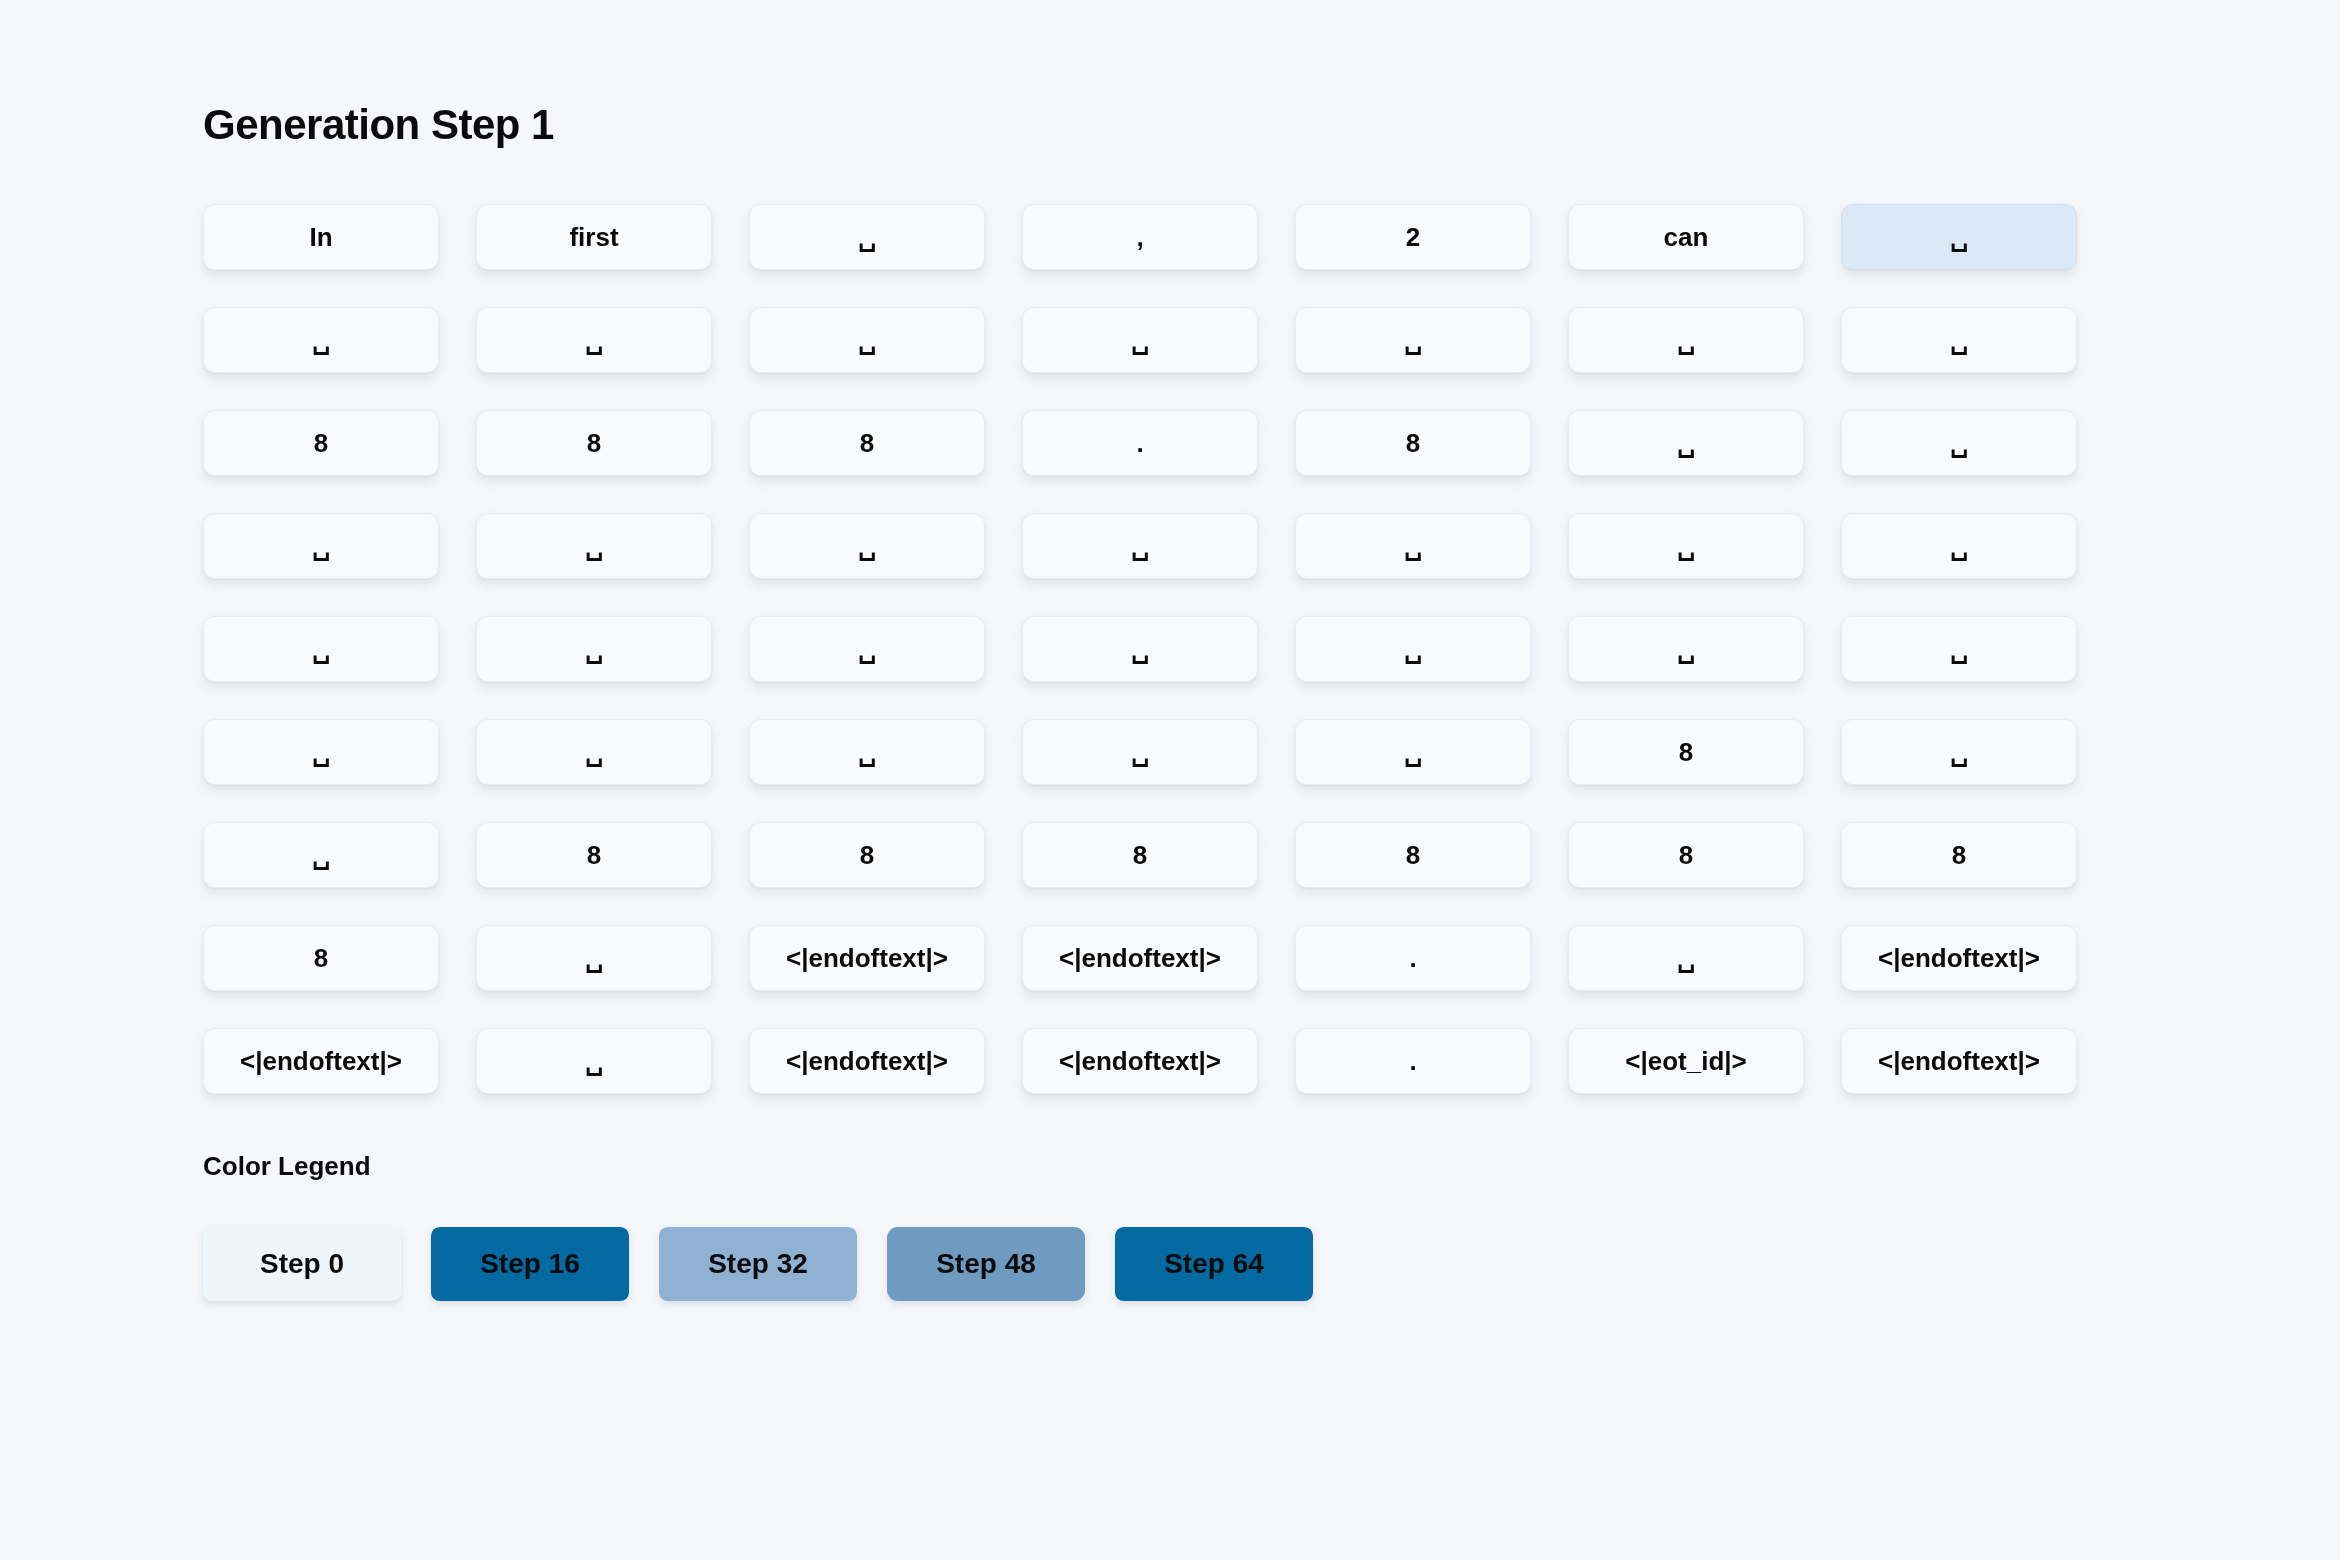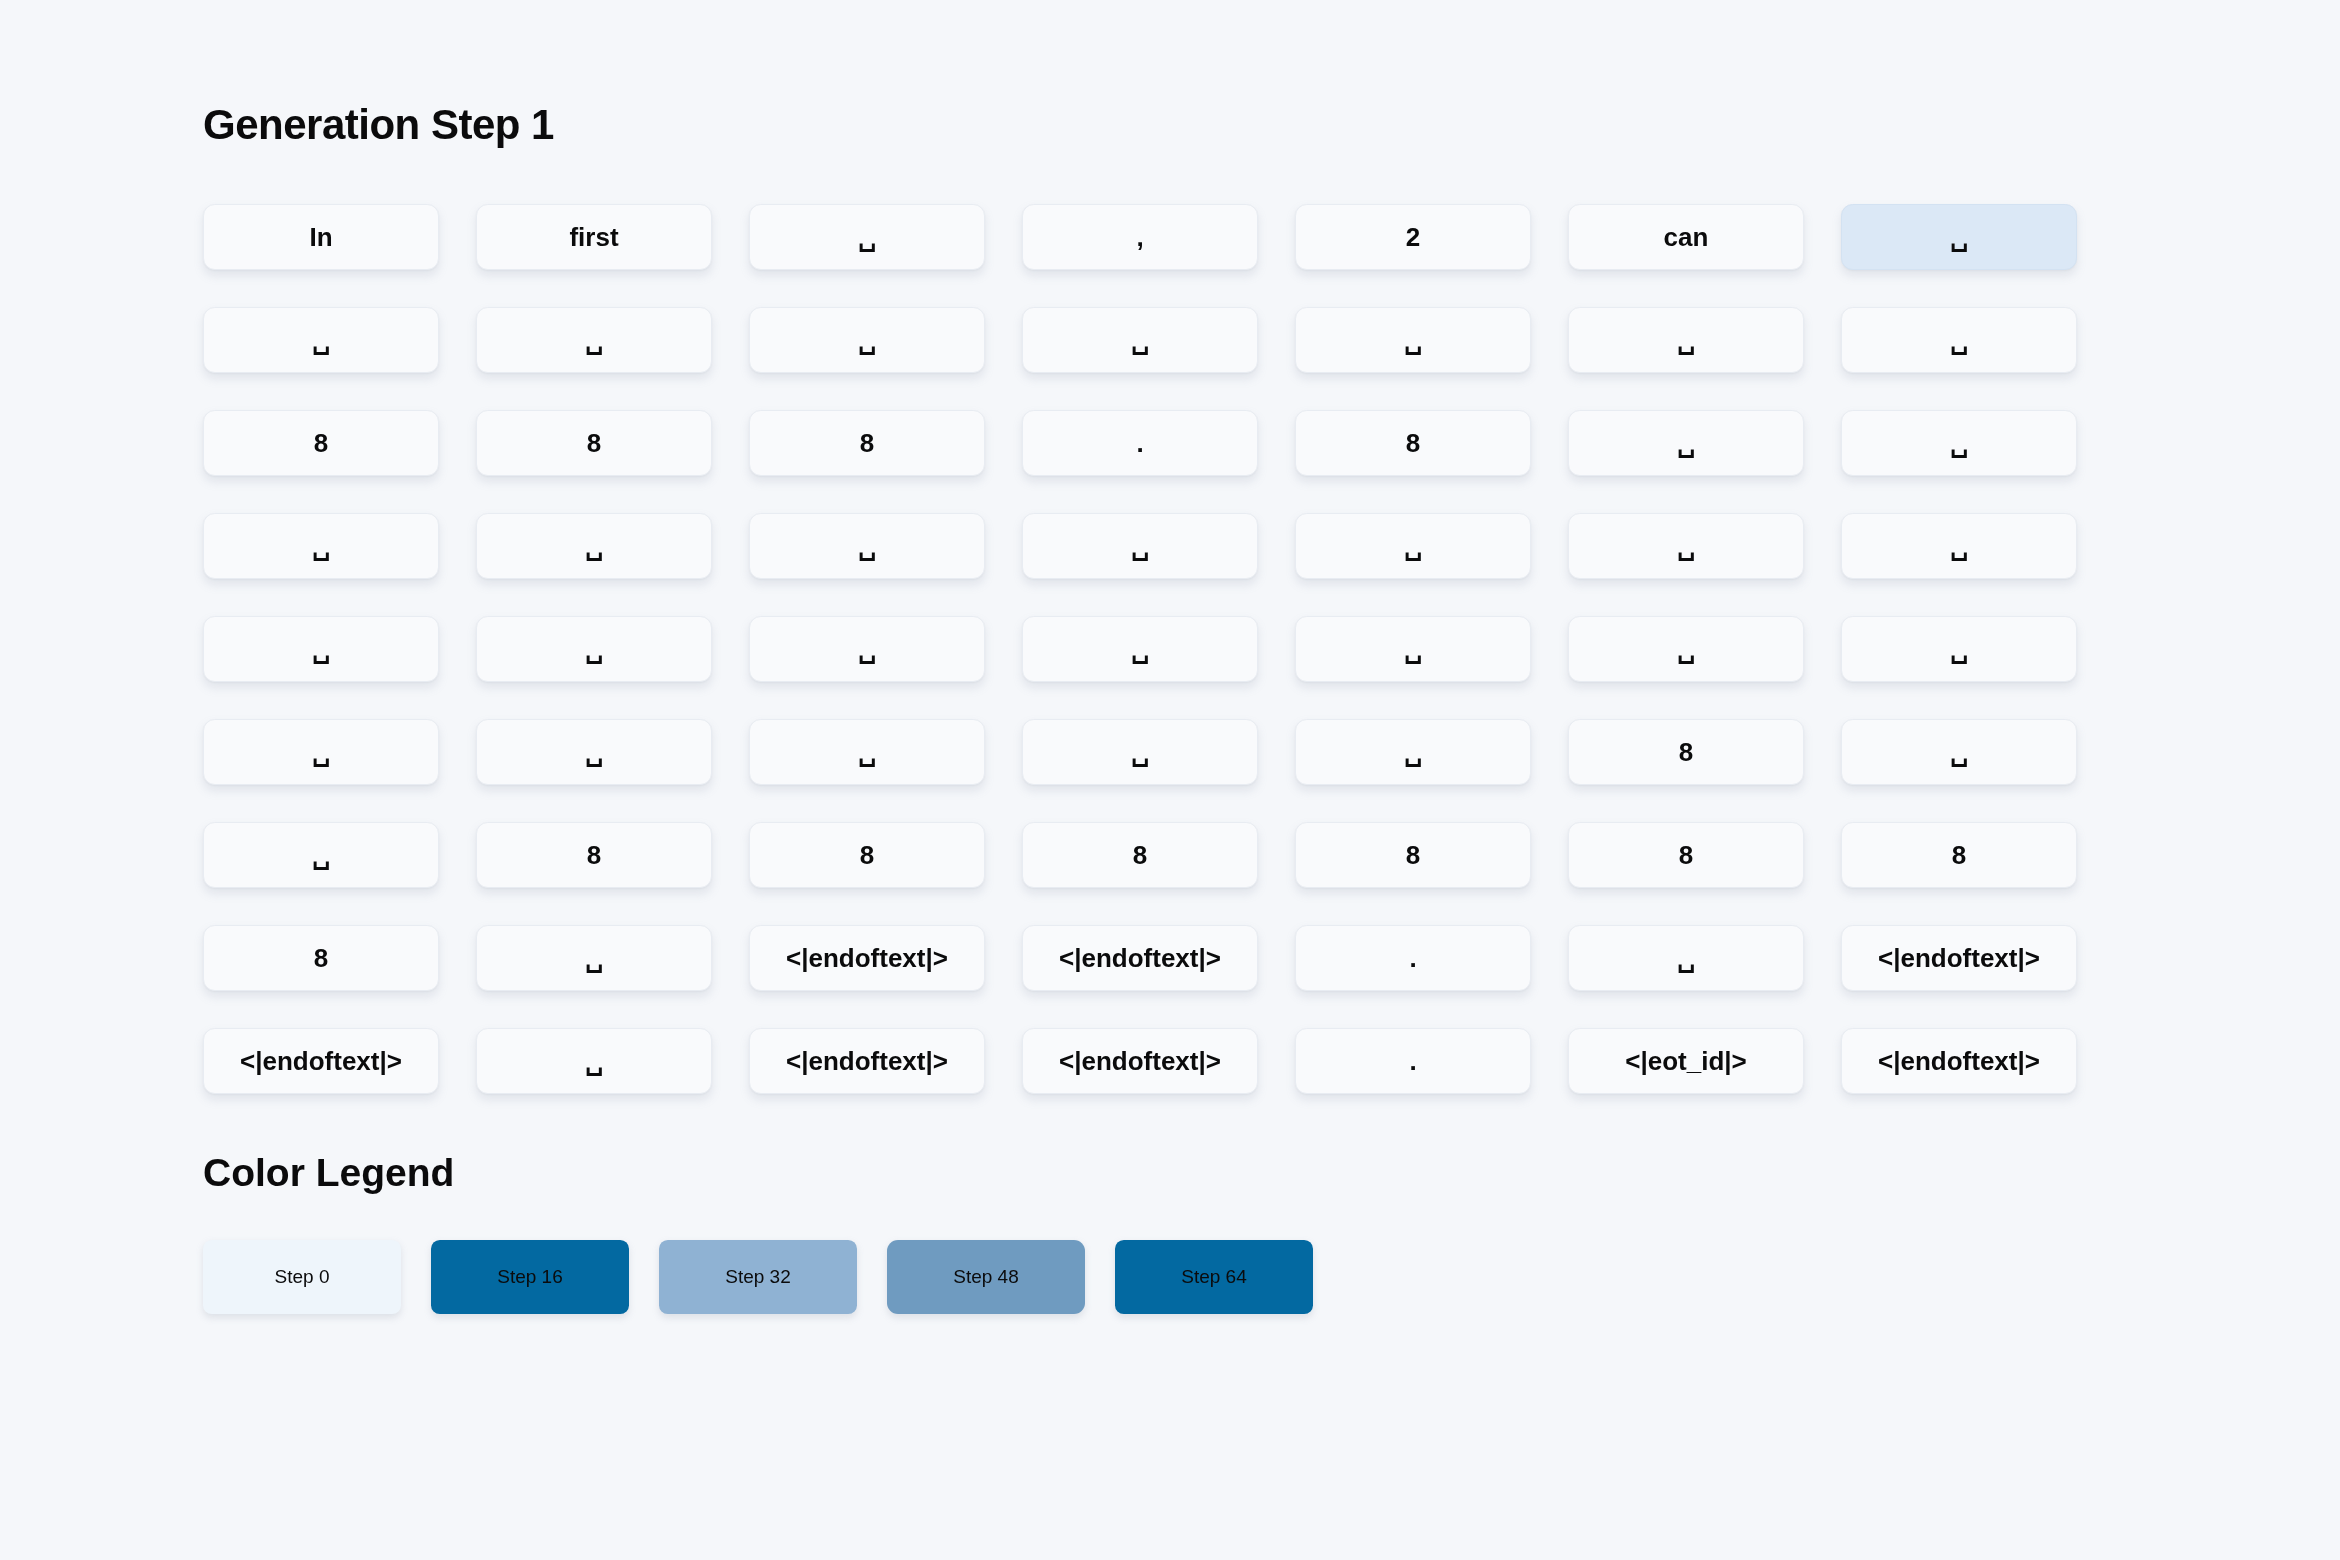--- a/index.html
+++ b/index.html
@@ -39,37 +39,37 @@
     font-weight: 700;
     box-shadow: 0 5.9px 9.8px rgba(140,150,170,0.18), 0 1px 2px rgba(0,0,0,0.04);
     white-space: nowrap;
   }
   .cell.highlight {
     background: #dbe8f6;
     border-color: #d3e2f2;
   }
   h2.legend-title {
     margin: 57px 0 0 0;
-    font-size: 39px;
+    font-size: 26px;
     font-weight: 700;
   }
   .legend-row {
     margin-top: 45px;
     display: flex;
     gap: 30px;
   }
   .swatch {
     width: 198px;
     height: 74px;
     border-radius: 8.8px;
     display: flex;
     align-items: center;
     justify-content: center;
-    font-size: 19px;
-    font-weight: 400;
+    font-size: 28px;
+    font-weight: 700;
     color: #0b0b0c;
     box-shadow: 0 3.9px 7.8px rgba(140,150,170,0.22);
   }
 </style>
 </head>
 <body>
 
 <div class="page">
   <h1 class="title">Generation Step 1</h1>
 

